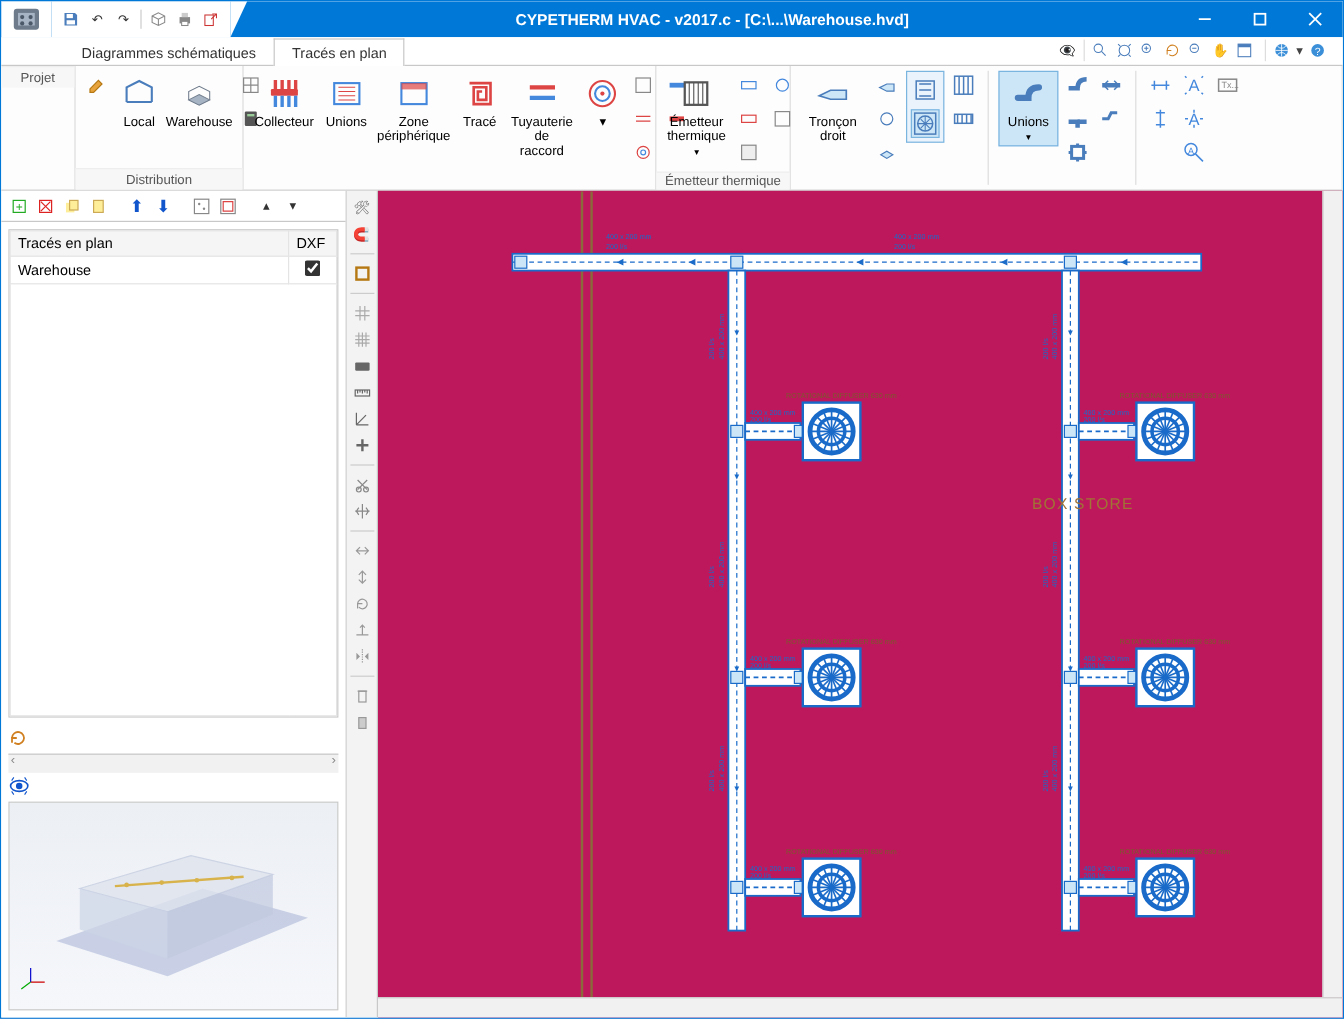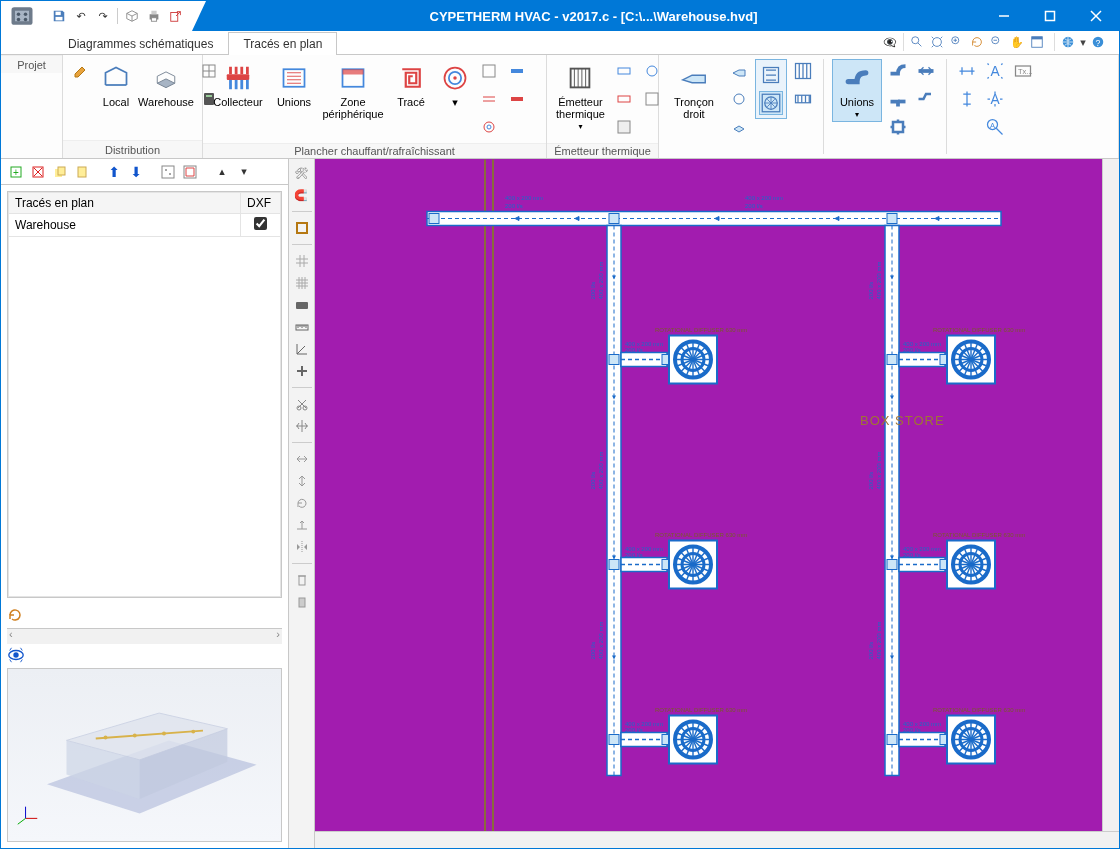--- a/index.html
+++ b/index.html
@@ -50,21 +50,21 @@
 .preview-tools { height:24px; padding:2px 6px; display:flex; gap:4px; align-items:center;}
 .preview { flex:1; margin:0 6px 6px 6px; border:1px solid #c8c8c8; background:linear-gradient(180deg,#eceff4,#f5f7fb); position:relative;}
 .hscroll { height:16px; border-top:1px solid #c8c8c8; background:#f1f1f1; position:relative; margin:0 6px;}
 .hscroll::before{content:"‹"; position:absolute; left:2px; top:-1px; color:#888;}
 .hscroll::after{content:"›"; position:absolute; right:2px; top:-1px; color:#888;}
 
 .vtool { width:26px; background:#f3f3f3; border-right:1px solid #c8c8c8; display:flex; flex-direction:column; align-items:center; padding:4px 0; gap:2px;}
 .vtool span { width:20px; height:20px; display:flex; align-items:center; justify-content:center; color:#666; border:1px solid transparent;}
 .vtool hr { width:80%; border:none; border-top:1px solid #ccc; margin:4px 0;}
 
-.canvas-wrap { flex:1; position:relative; background:#a21caf; overflow:hidden;}
+.canvas-wrap { flex:1; position:relative; background:#be185d; overflow:hidden;}
 .canvas { position:absolute; inset:0;}
 .canvas .hscroll-bot { position:absolute; left:0; right:0; bottom:0; height:17px; background:#f1f1f1; border-top:1px solid #ccc;}
 .canvas .vscroll { position:absolute; top:0; right:0; bottom:17px; width:17px; background:#f1f1f1; border-left:1px solid #ccc;}
 .duct-lbl { font-size:6px; fill:#1a6bc9; }
 .diff-lbl { font-size:6px; fill:#7a5b2b; }
 .room-lbl { font-size:13px; fill:#a07434; letter-spacing:1px; font-weight:500;}
 .preview svg { width:100%; height:100%;}
 input[type=checkbox]{ accent-color:#333; }
 </style>
 </head>
@@ -286,20 +286,30 @@
 périphérique</div>
       </div>
       <div class="bigbtn" style="width:44px">
         <div class="ico">
             <svg width="28" height="28" viewBox="0 0 32 32">
               <path d="M6 6h20v20H10V10h12v12h-8v-8h4" fill="none" stroke="#d44" stroke-width="2.5"></path>
             </svg>
           </div>
         <div class="lbl">Tracé</div>
       </div>
+      <div class="bigbtn" style="width:60px">
+        <div class="ico">
+            <svg width="28" height="28" viewBox="0 0 32 32">
+              <line x1="4" y1="10" x2="28" y2="10" stroke="#d44" stroke-width="4"></line>
+              <line x1="4" y1="20" x2="28" y2="20" stroke="#48d" stroke-width="4"></line>
+            </svg>
+          </div>
+        <div class="lbl" style="white-space:pre-line">Tuyauterie
+de raccord</div>
+      </div>
       <div class="bigbtn" style="width:36px">
         <div class="ico">
             <svg width="28" height="28" viewBox="0 0 32 32">
               <circle cx="16" cy="16" r="12" fill="none" stroke="#d44" stroke-width="2"></circle>
               <circle cx="16" cy="16" r="7" fill="none" stroke="#48d" stroke-width="2"></circle>
               <circle cx="16" cy="16" r="2" fill="#d44"></circle>
             </svg>
           </div>
         <div class="lbl">▾</div>
       </div>
@@ -327,21 +337,20 @@
               <rect x="2" y="6" width="12" height="4" fill="#48d"></rect>
             </svg>
           </span>
         <span class="smallbtn">
             <svg width="16" height="16">
               <rect x="2" y="6" width="12" height="4" fill="#d44"></rect>
             </svg>
           </span>
       </div>
     </div>
-    <div class="caption">Plancher chauffant/rafraîchissant</div>
   </div>
 
   <div class="rgroup" style="width:112px">
     <div class="body">
       <div class="bigbtn">
         <div class="ico">
             <svg width="30" height="30" viewBox="0 0 32 32">
               <rect x="6" y="6" width="20" height="20" fill="none" stroke="#555" stroke-width="2"></rect>
               <line x1="10" y1="6" x2="10" y2="26" stroke="#555"></line>
               <line x1="14" y1="6" x2="14" y2="26" stroke="#555"></line>

